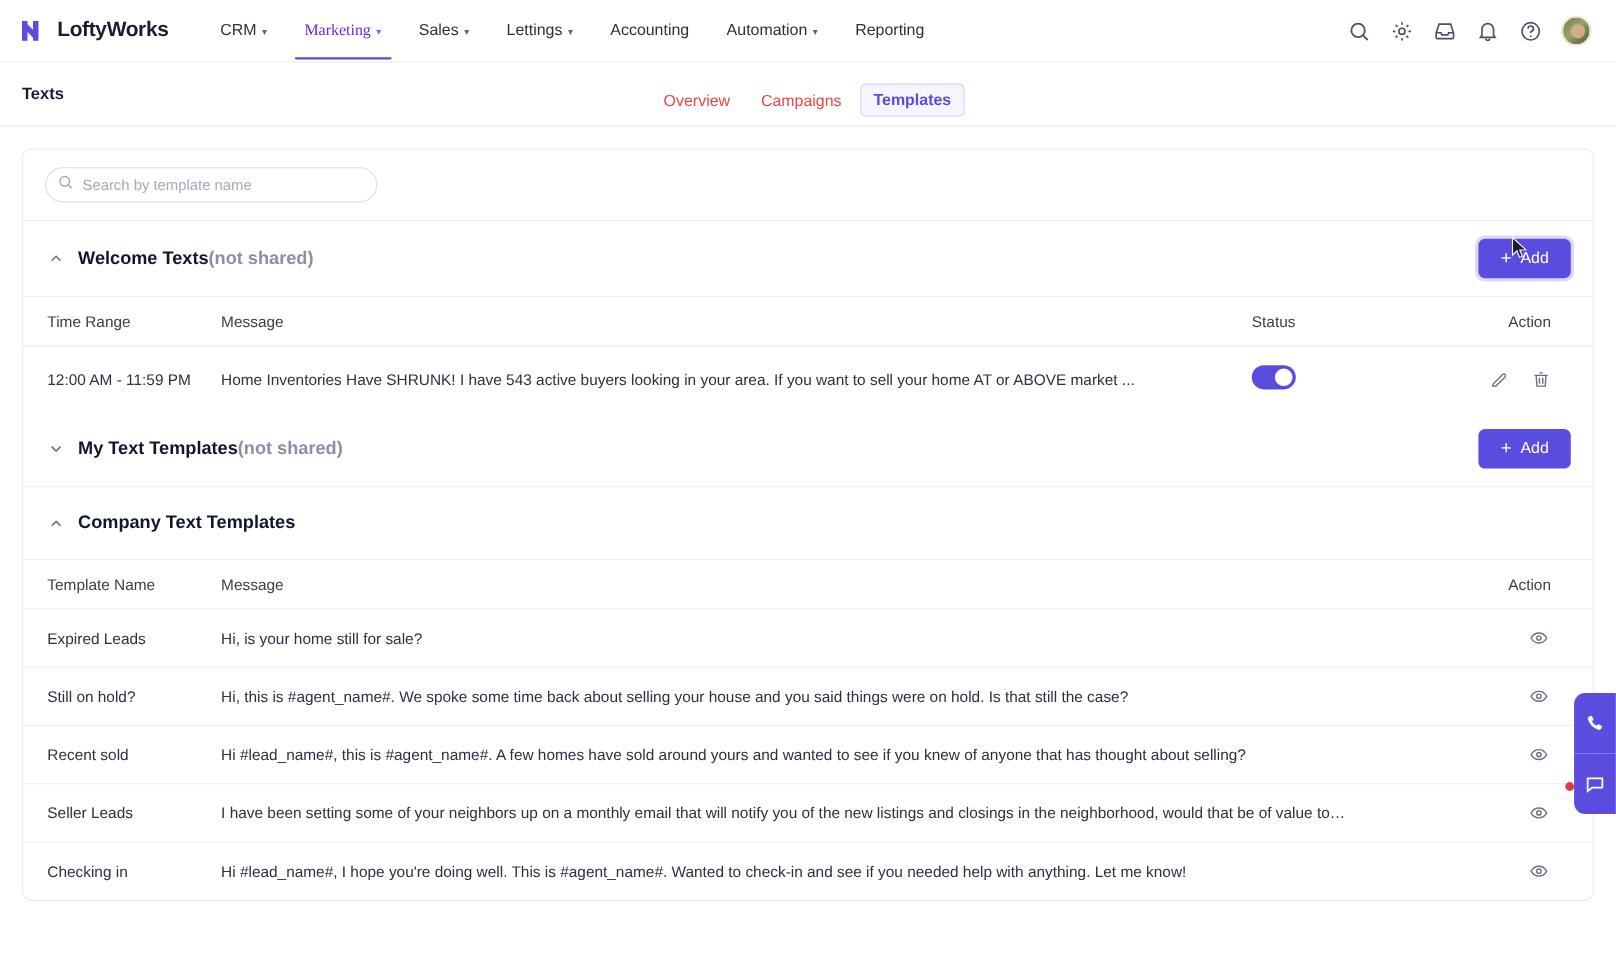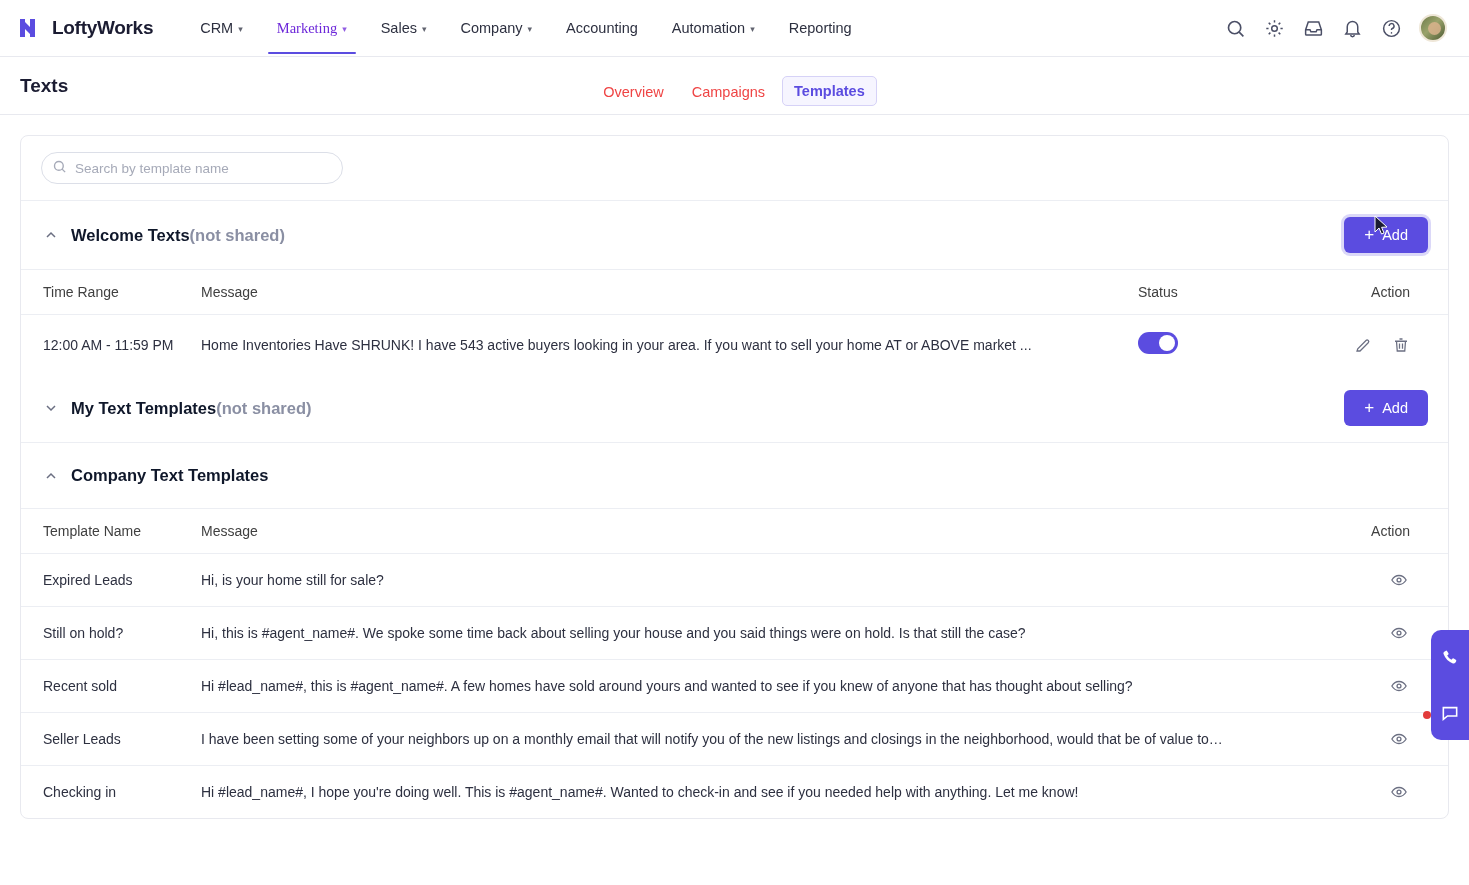--- a/index.html
+++ b/index.html
@@ -46,21 +46,21 @@
   .avatar:after{
     content:""; position:absolute; left:7px; top:6px; width:13px; height:13px;
     border-radius:50%; background:#d9b38c; opacity:.85;
   }
   
   .pagehead {
     height: 58px; display: flex; align-items: center;
     border-bottom: 1px solid #e8e9ef; background: #fff; position: relative;
     padding: 0 20px;
   }
-  .page-title { font-size: 19px; font-weight: 700; color: #1b1c32; }
+  .page-title { font-size: 15px; font-weight: 700; color: #1b1c32; }
   .subtabs {
     position: absolute; left: 0; right: 0; bottom: 0; top: 0;
     display: flex; align-items: flex-end; justify-content: center; gap: 6px;
   }
   .subtab {
     font-size: 14.5px; color: #ef4444; padding: 6px 11px; margin-bottom: 8px;
     cursor: pointer; border-radius: 4px;
   }
   .subtab.active {
     color: #5b4ce0; font-weight: 600; border: 1px solid #d6d2f7;
@@ -164,21 +164,21 @@
     </div>
     <div class="nav-item active">
       <span>Marketing</span>
       <span class="caret">▾</span>
     </div>
     <div class="nav-item">
       <span>Sales</span>
       <span class="caret">▾</span>
     </div>
     <div class="nav-item">
-      <span>Company</span>
+      <span>Lettings</span>
       <span class="caret">▾</span>
     </div>
     <div class="nav-item">
       <span>Accounting</span>
     </div>
     <div class="nav-item">
       <span>Automation</span>
       <span class="caret">▾</span>
     </div>
     <div class="nav-item">

